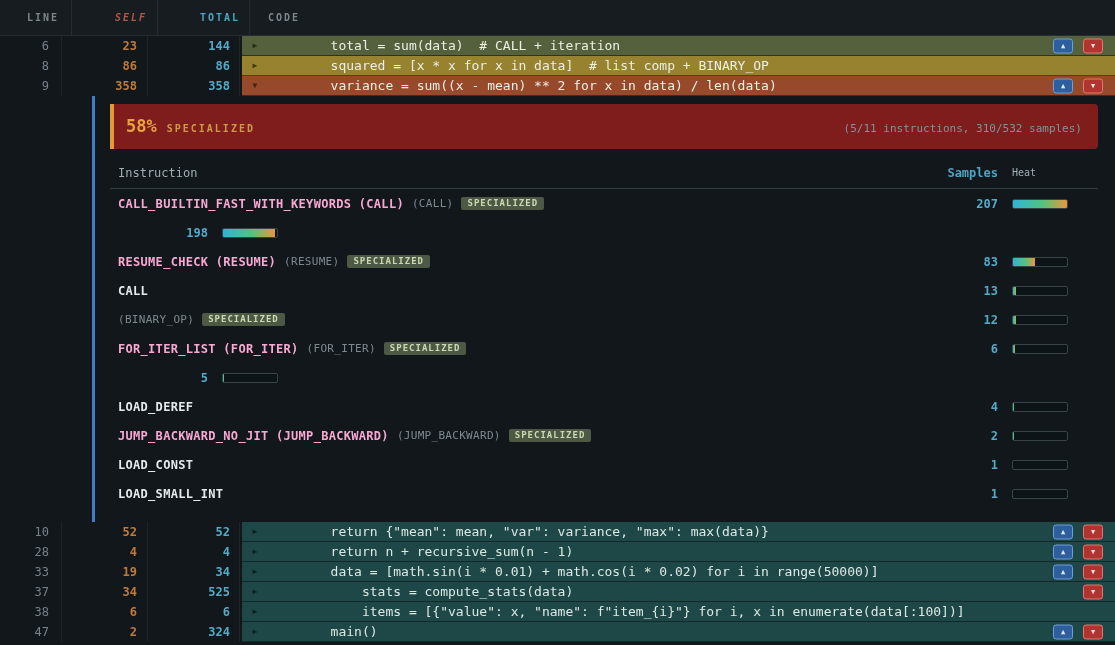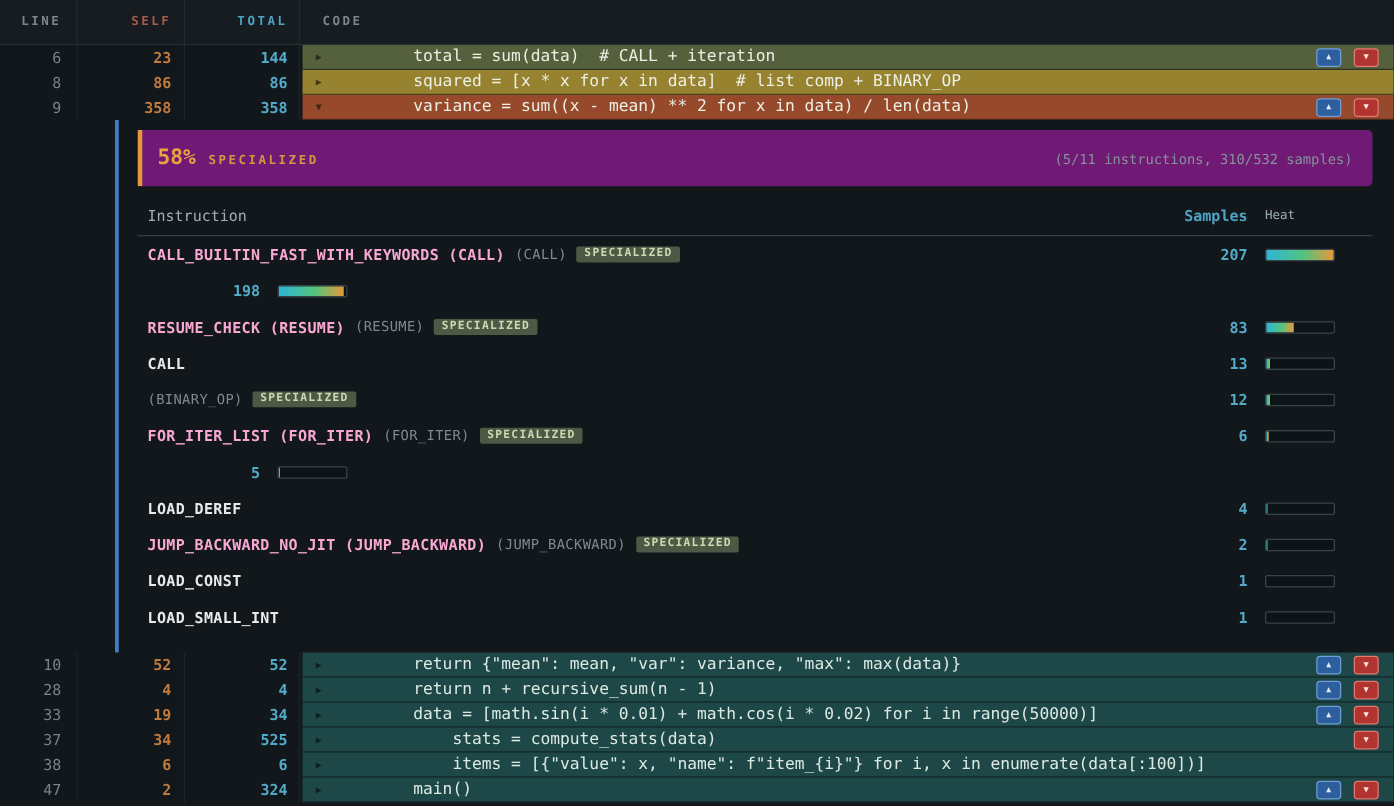--- a/index.html
+++ b/index.html
@@ -7,25 +7,25 @@
   body {
     background:#11171b;
     font-family:"DejaVu Sans Mono", monospace;
     overflow:hidden;
   }
   .app { position:relative; width:1115px; height:645px; }
 
   
   .grid-header {
     display:flex; height:36px; align-items:center;
-    background:#161c20; border-bottom:1px solid #262e33;
+    background:#161c20; border-bottom:1px solid #262e33;padding-left:10px;
   }
   .grid-header .h { font-size:10px; font-weight:bold; letter-spacing:2px; }
   .hc-line  { width:62px; text-align:right; padding-right:12px; color:#7d868c; border-right:1px solid #232b30; height:100%; display:flex; align-items:center; justify-content:flex-end; }
-  .hc-self  { width:86px; text-align:right; padding-right:10px; color:#a85b4b; border-right:1px solid #232b30; height:100%; display:flex; align-items:center; justify-content:flex-end; }
+  .hc-self  { width:86px; text-align:right; padding-right:10px; color:#a85b4b; border-right:1px solid #232b30; height:100%; display:flex; align-items:center; justify-content:flex-end;font-style:italic; }
   .hc-total { width:92px; text-align:right; padding-right:9px;  color:#4fa3c4; border-right:1px solid #232b30; height:100%; display:flex; align-items:center; justify-content:flex-end; }
   .hc-code  { flex:1; padding-left:18px; color:#7d868c; }
 
   
   .crow { display:flex; height:20px; align-items:stretch; }
   .cell { display:flex; align-items:center; font-size:12px; }
   .c-line  { width:62px; justify-content:flex-end; padding-right:12px; color:#78828a; border-right:1px solid #1d2529; }
   .c-self  { width:86px; justify-content:flex-end; padding-right:10px; color:#c07a3c; font-weight:bold; border-right:1px solid #1d2529; }
   .c-total { width:92px; justify-content:flex-end; padding-right:9px; color:#54aac9; font-weight:bold; border-right:1px solid #1d2529; }
   .c-code  { flex:1; position:relative; display:flex; align-items:center; margin-left:2px; border-bottom:1px solid rgba(10,16,18,0.55); }
@@ -44,21 +44,21 @@
   }
   .btn-up { background:#2d5f9e; border:1px solid #6f9fd8; color:#dce8f8; }
   .btn-dn { background:#b23431; border:1px solid #e07a70; color:#ffe0dc; }
 
   
   .panel-wrap { position:relative; padding:8px 17px 14px 110px; }
   .connector { position:absolute; left:92px; top:0; bottom:0; width:3px; background:#3f7dc8; }
 
   .spec-bar {
     display:flex; align-items:baseline; height:45px;
-    background:#701a75; border-left:4px solid #e39a3a;
+    background:#7f1d1d; border-left:4px solid #e39a3a;
     border-radius:0 4px 4px 0; padding:12px 16px 0 12px; margin-bottom:8px;
   }
   .spec-pct { color:#e8a33d; font-size:17px; font-weight:bold; }
   .spec-label { color:#cf9a45; font-size:10px; font-weight:bold; letter-spacing:2px; margin-left:10px; }
   .spec-summary { margin-left:auto; color:#85929a; font-size:11px; }
 
   .ithead {
     display:flex; align-items:center; height:32px;
     border-bottom:1px solid #333e44; padding:0 30px 0 8px;
   }

